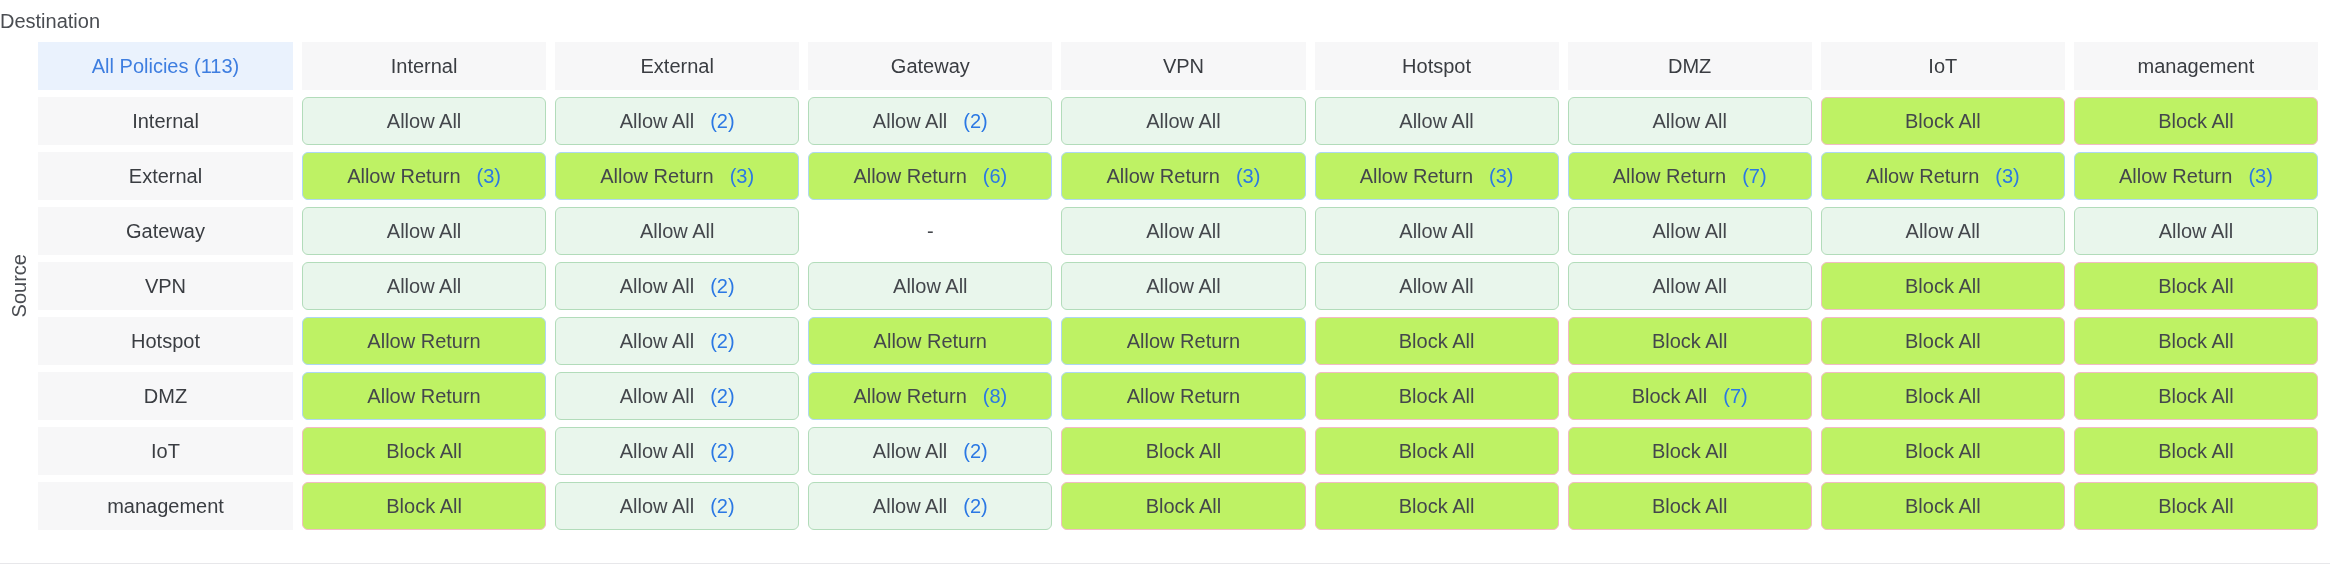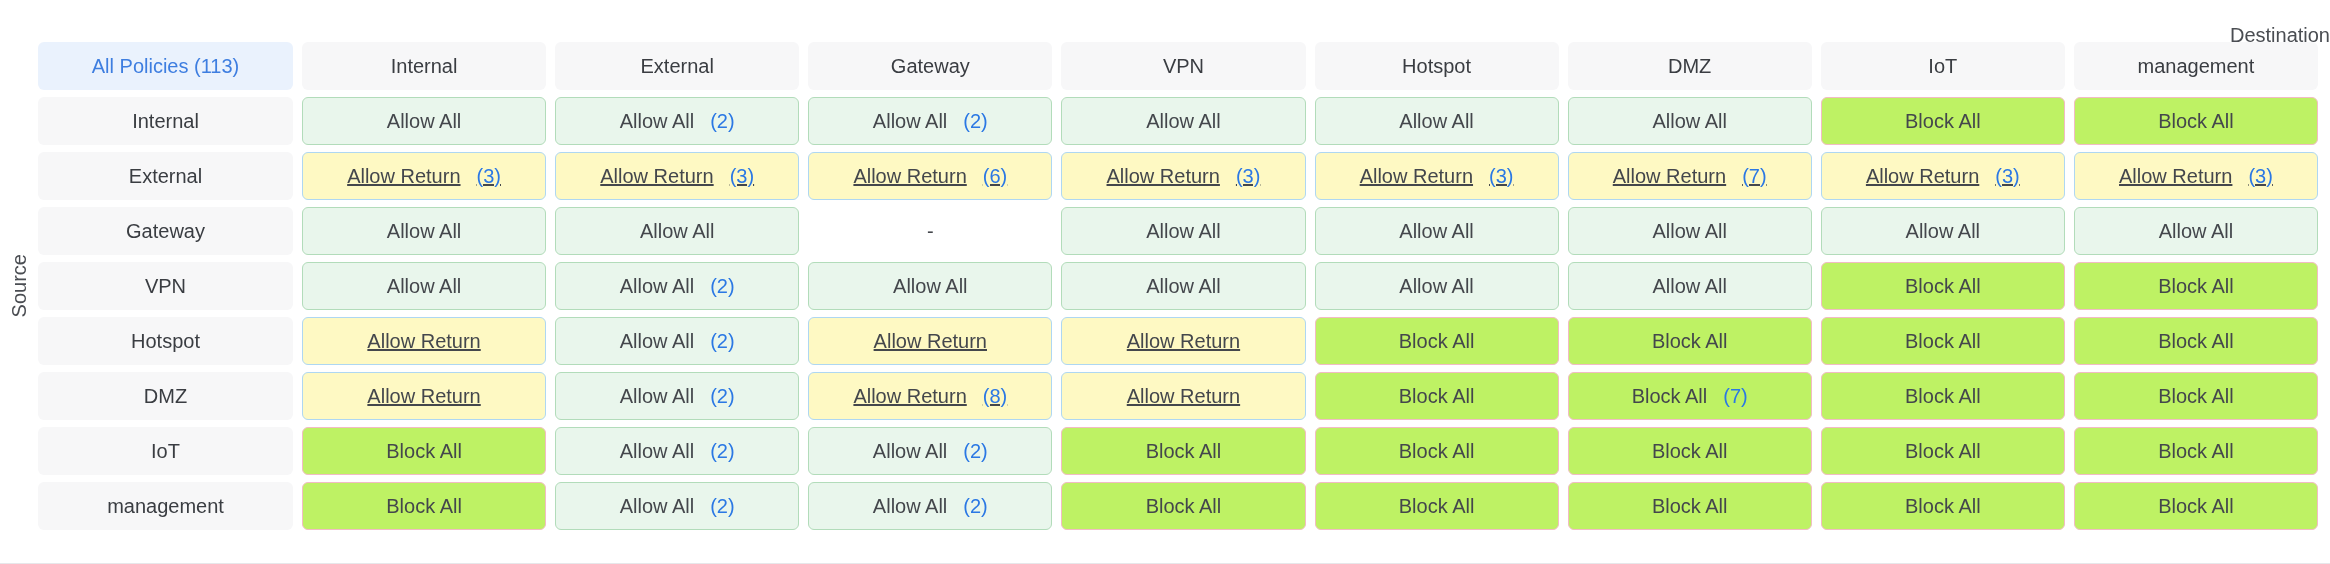--- a/index.html
+++ b/index.html
@@ -7,25 +7,24 @@
   body {
     width: 2330px;
     height: 564px;
     font-family: "Liberation Sans", sans-serif;
     position: relative;
     overflow: hidden;
     border-bottom: 1px solid #e7e7ea;
   }
   .dest-label {
     height: 42px;
-    padding-top: 24px;
-    text-align: right;
+    padding-top: 10px;
+    text-align: left;
     font-size: 20px;
     color: #4a4d52;
-    margin-left: 28px;
   }
   .body-wrap { display: flex; }
   .src-label {
     width: 38px;
     display: flex;
     align-items: center;
     justify-content: center;
     height: 488px;
   }
   .src-label span {
@@ -38,21 +37,21 @@
     flex: 1;
     margin-right: 12px;
     display: grid;
     grid-template-columns: 255px repeat(8, 1fr);
     grid-auto-rows: 48px;
     column-gap: 9px;
     row-gap: 7px;
   }
   .hcell, .rcell {
     background: #f7f7f8;
-    border-radius: 6px;
+    border-radius: 0;
     display: flex;
     align-items: center;
     justify-content: center;
     font-size: 20px;
     color: #3a3d42;
     cursor: pointer;
   }
   .hcell.corner {
     background: #eaf2fd;
     color: #3e7ee0;
@@ -62,21 +61,21 @@
     border-radius: 6px;
     display: flex;
     align-items: center;
     justify-content: center;
     gap: 16px;
     font-size: 20px;
     color: #44474c;
     cursor: pointer;
   }
   .cell[data-type="allow"]  { background: #e9f6ec; border-color: #b2dcba; }
-  .cell[data-type="return"] { background: #fef9c3; border-color: #aed7f2; text-decoration: underline; }
+  .cell[data-type="return"] { background: #bef264; border-color: #aed7f2; }
   .cell[data-type="block"]  { background: #bef264; border-color: #f2bcc3; }
   .cell[data-type="none"]   { background: #ffffff; border-color: transparent; }
   .cell .count { color: #2b78e4; }
   .cell .count:empty { display: none; }
 </style>
 </head>
 <body>
 
 <div class="dest-label">Destination</div>
 

